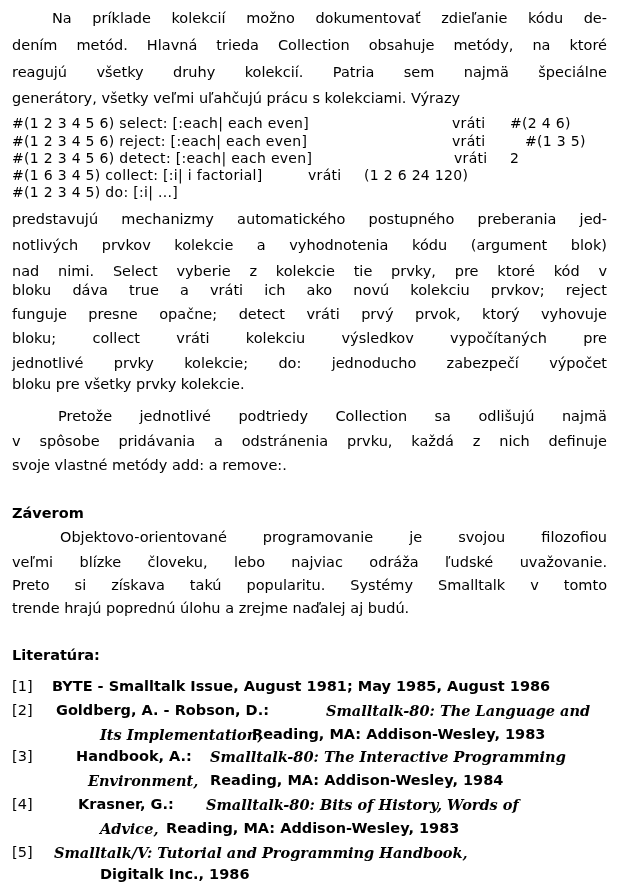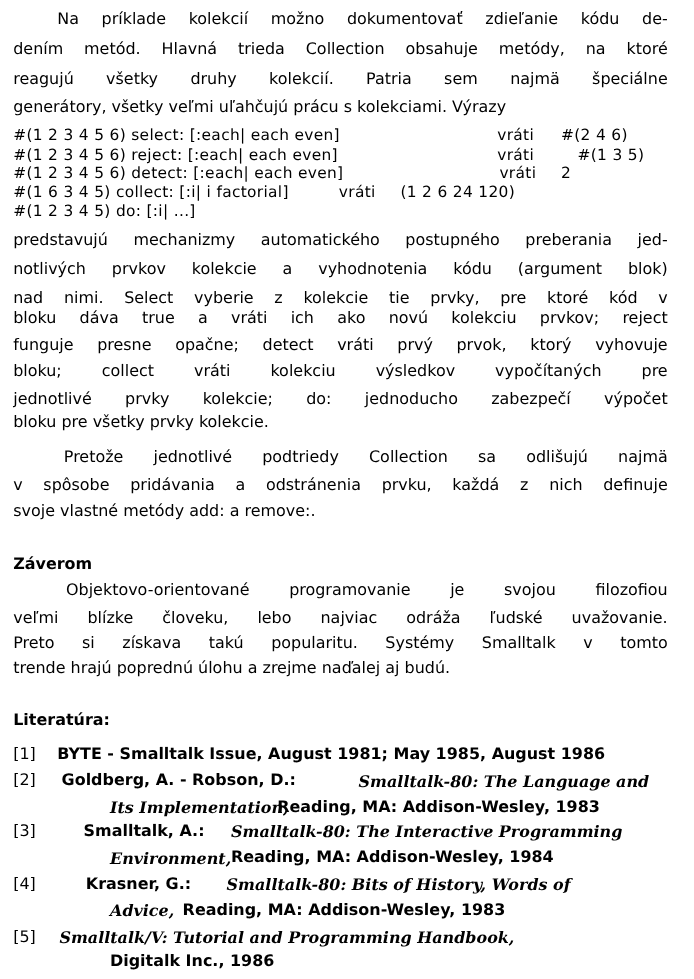--- a/index.html
+++ b/index.html
@@ -87,23 +87,23 @@
     <div>
       <span class="ref-num" style="top:702px;">[2]</span>
       <span class="ref-text" style="top:702px;left:56px;text-align:right;">Goldberg, A. - Robson, D.:</span>
       <span class="ref-text i" style="top:702px;left:326px;">Smalltalk-80: The Language and</span>
       <span class="ref-text i" style="top:726px;left:100px;">Its Implementation,</span>
       <span class="ref-text" style="top:726px;left:252px;">Reading, MA: Addison-Wesley, 1983</span>
     </div>
 
     <div>
       <span class="ref-num" style="top:748px;">[3]</span>
-      <span class="ref-text" style="top:748px;left:76px;">Smalltalk, A.:</span>
+      <span class="ref-text" style="top:748px;left:76px;">Handbook, A.:</span>
       <span class="ref-text i" style="top:748px;left:210px;">Smalltalk-80: The Interactive Programming</span>
-      <span class="ref-text i" style="top:772px;left:100px;">Environment,</span>
+      <span class="ref-text i" style="top:772px;left:88px;">Environment,</span>
       <span class="ref-text" style="top:772px;left:210px;">Reading, MA: Addison-Wesley, 1984</span>
     </div>
 
     <div>
       <span class="ref-num" style="top:796px;">[4]</span>
       <span class="ref-text" style="top:796px;left:78px;">Krasner, G.:</span>
       <span class="ref-text i" style="top:796px;left:206px;">Smalltalk-80: Bits of History, Words of</span>
       <span class="ref-text i" style="top:820px;left:100px;">Advice,</span>
       <span class="ref-text" style="top:820px;left:166px;">Reading, MA: Addison-Wesley, 1983</span>
     </div>

